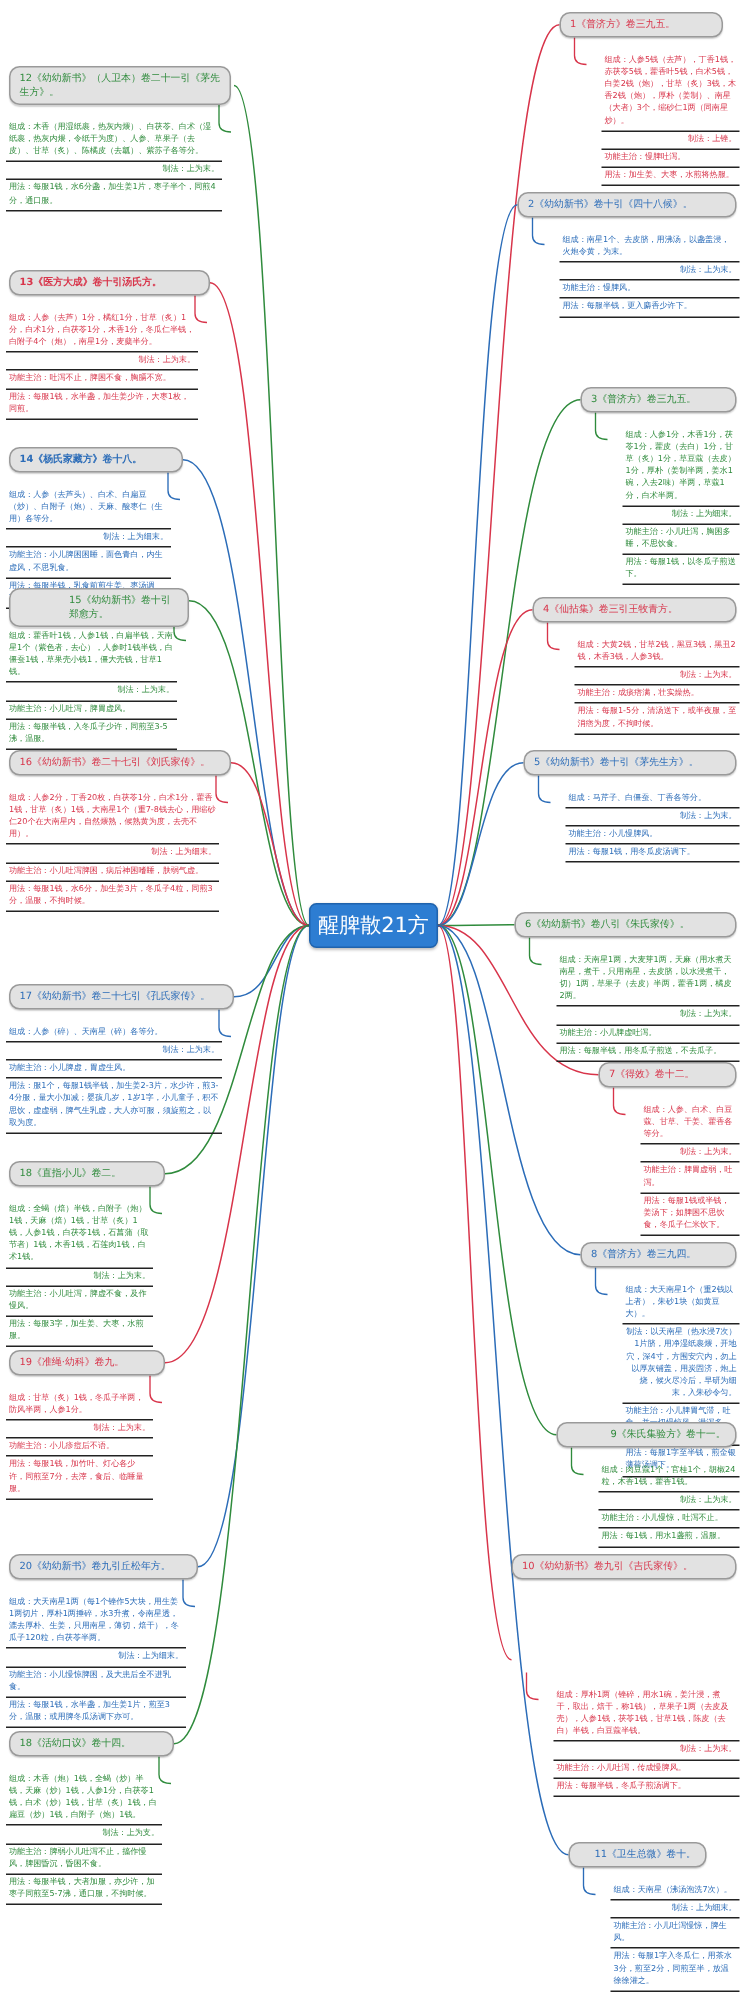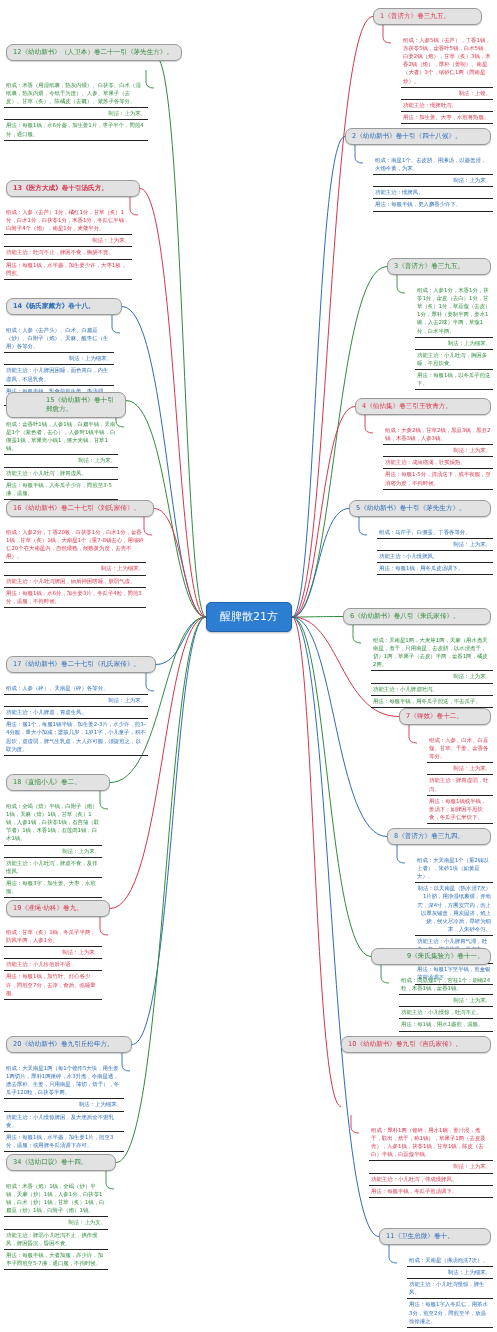--- a/index.html
+++ b/index.html
@@ -8,21 +8,21 @@
     width:497px;height:1332px;position:relative;overflow:hidden;
   }
   #canvas{position:absolute;left:0;top:0;width:497px;height:1332px;}
   svg.links{position:absolute;left:0;top:0;width:497px;height:1332px;pointer-events:none;}
 
   .node{position:absolute;box-sizing:border-box;}
 
   
   .root{
     background:#2d7dd2;border:1px solid #1f63ad;border-radius:5px;
-    color:#ffffff;font-size:11px;line-height:1.2;
+    color:#ffffff;font-size:14px;line-height:1.2;
     padding:6px 10px;white-space:nowrap;
     box-shadow:0 1px 2px rgba(0,0,0,.25);
   }
 
   
   .topic{
     background:#e2e2e2;
     border:1px solid #9a9a9a;
     border-radius:7px;
     padding:3px 6px;
@@ -160,28 +160,28 @@
         <div class="detail d-green">功能主治：小儿慢惊，吐泻不止。</div>
         <div class="detail d-green">用法：每1钱，用水1盏煎，温服。</div>
       </div>
       <div class="node topic c-red" style="left: 341px; top: 1036px; width: 150px;"><span>10《幼幼新书》卷九引《吉氏家传》。</span></div>
       <div class="details" style="left: 369px; top: 1125px; width: 124px;">
         <div class="detail d-red">组成：厚朴1两（锉碎，用水1碗，姜汁浸，煮干，取出，焙干，称1钱），草果子1两（去皮及壳），人参1钱，茯苓1钱，甘草1钱，陈皮（去白）半钱，白豆蔻半钱。</div>
         <div class="detail d-red ta-r">制法：上为末。</div>
         <div class="detail d-red">功能主治：小儿吐泻，传成慢脾风。</div>
         <div class="detail d-red">用法：每服半钱，冬瓜子煎汤调下。</div>
       </div>
-      <div class="node topic c-blue" style="left: 379px; top: 1228px; width: 112px;"><span>11《卫生总微》卷十。</span></div>
+      <div class="node topic c-blue" style="left: 379px; top: 1228px; width: 92px; text-align: right;"><span>11《卫生总微》卷十。</span></div>
       <div class="details" style="left: 407px; top: 1255px; width: 86px;">
         <div class="detail d-blue">组成：天南星（沸汤泡洗7次）。</div>
         <div class="detail d-blue ta-r">制法：上为细末。</div>
         <div class="detail d-blue">功能主治：小儿吐泻慢惊，脾生风。</div>
         <div class="detail d-blue">用法：每服1字入冬瓜仁，用茶水3分，煎至2分，同煎至半，放温徐徐灌之。</div>
       </div>
-      <div class="node topic c-green" style="left: 6px; top: 44px; width: 176px;"><span>12《幼幼新书》（人卫本）卷二十一引《茅先生方》。</span></div>
+      <div class="node topic c-green" style="left: 6px; top: 44px; width: 148px;"><span>12《幼幼新书》（人卫本）卷二十一引《茅先生方》。</span></div>
       <div class="details" style="left: 4px; top: 80px; width: 144px;">
         <div class="detail d-green">组成：木香（用湿纸裹，热灰内煨）、白茯苓、白术（湿纸裹，热灰内煨，令纸干为度）、人参、草果子（去皮）、甘草（炙）、陈橘皮（去瓤）、紫苏子各等分。</div>
         <div class="detail d-green ta-r">制法：上为末。</div>
         <div class="detail d-green">用法：每服1钱，水6分盏，加生姜1片，枣子半个，同煎4分，通口服。</div>
       </div>
       <div class="node topic c-red" style="left: 6px; top: 180px; width: 134px; font-weight: bold;"><span>13《医方大成》卷十引汤氏方。</span></div>
       <div class="details" style="left: 4px; top: 207px; width: 128px;">
         <div class="detail d-red">组成：人参（去芦）1分，橘红1分，甘草（炙）1分，白术1分，白茯苓1分，木香1分，冬瓜仁半钱，白附子4个（炮），南星1分，麦蘖半分。</div>
         <div class="detail d-red ta-r">制法：上为末。</div>
         <div class="detail d-red">功能主治：吐泻不止，脾困不食，胸膈不宽。</div>
@@ -229,21 +229,21 @@
         <div class="detail d-red">功能主治：小儿疹痘后不语。</div>
         <div class="detail d-red">用法：每服1钱，加竹叶、灯心各少许，同煎至7分，去滓，食后、临睡量服。</div>
       </div>
       <div class="node topic c-blue" style="left: 6px; top: 1036px; width: 126px;"><span>20《幼幼新书》卷九引丘松年方。</span></div>
       <div class="details" style="left: 4px; top: 1063px; width: 120px;">
         <div class="detail d-blue">组成：大天南星1两（每1个锉作5大块，用生姜1两切片，厚朴1两捶碎，水3升煮，令南星透，漉去厚朴、生姜，只用南星，薄切，焙干），冬瓜子120粒，白茯苓半两。</div>
         <div class="detail d-blue ta-r">制法：上为细末。</div>
         <div class="detail d-blue">功能主治：小儿慢惊脾困，及大患后全不进乳食。</div>
         <div class="detail d-blue">用法：每服1钱，水半盏，加生姜1片，煎至3分，温服；或用脾冬瓜汤调下亦可。</div>
       </div>
-      <div class="node topic c-green" style="left: 6px; top: 1154px; width: 110px;"><span>34《活幼口议》卷十四。</span></div>
+      <div class="node topic c-green" style="left: 6px; top: 1154px; width: 110px;"><span>18《活幼口议》卷十四。</span></div>
       <div class="details" style="left: 4px; top: 1181px; width: 104px;">
         <div class="detail d-green">组成：木香（炮）1钱，全蝎（炒）半钱，天麻（炒）1钱，人参1分，白茯苓1钱，白术（炒）1钱，甘草（炙）1钱，白扁豆（炒）1钱，白附子（炮）1钱。</div>
         <div class="detail d-green ta-r">制法：上为支。</div>
         <div class="detail d-green">功能主治：脾弱小儿吐泻不止，搐作慢风，脾困昏沉，昏困不食。</div>
         <div class="detail d-green">用法：每服半钱，大者加服，亦少许，加枣子同煎至5-7沸，通口服，不拘时候。</div>
       </div>
     </div>
   <div class="node root" id="root-node" style="left: 206px; top: 602px; width: 86px; height: 30px; display: flex; align-items: center; justify-content: center; background: rgb(45, 125, 210);">
     <span>醒脾散21方</span>
   </div>

